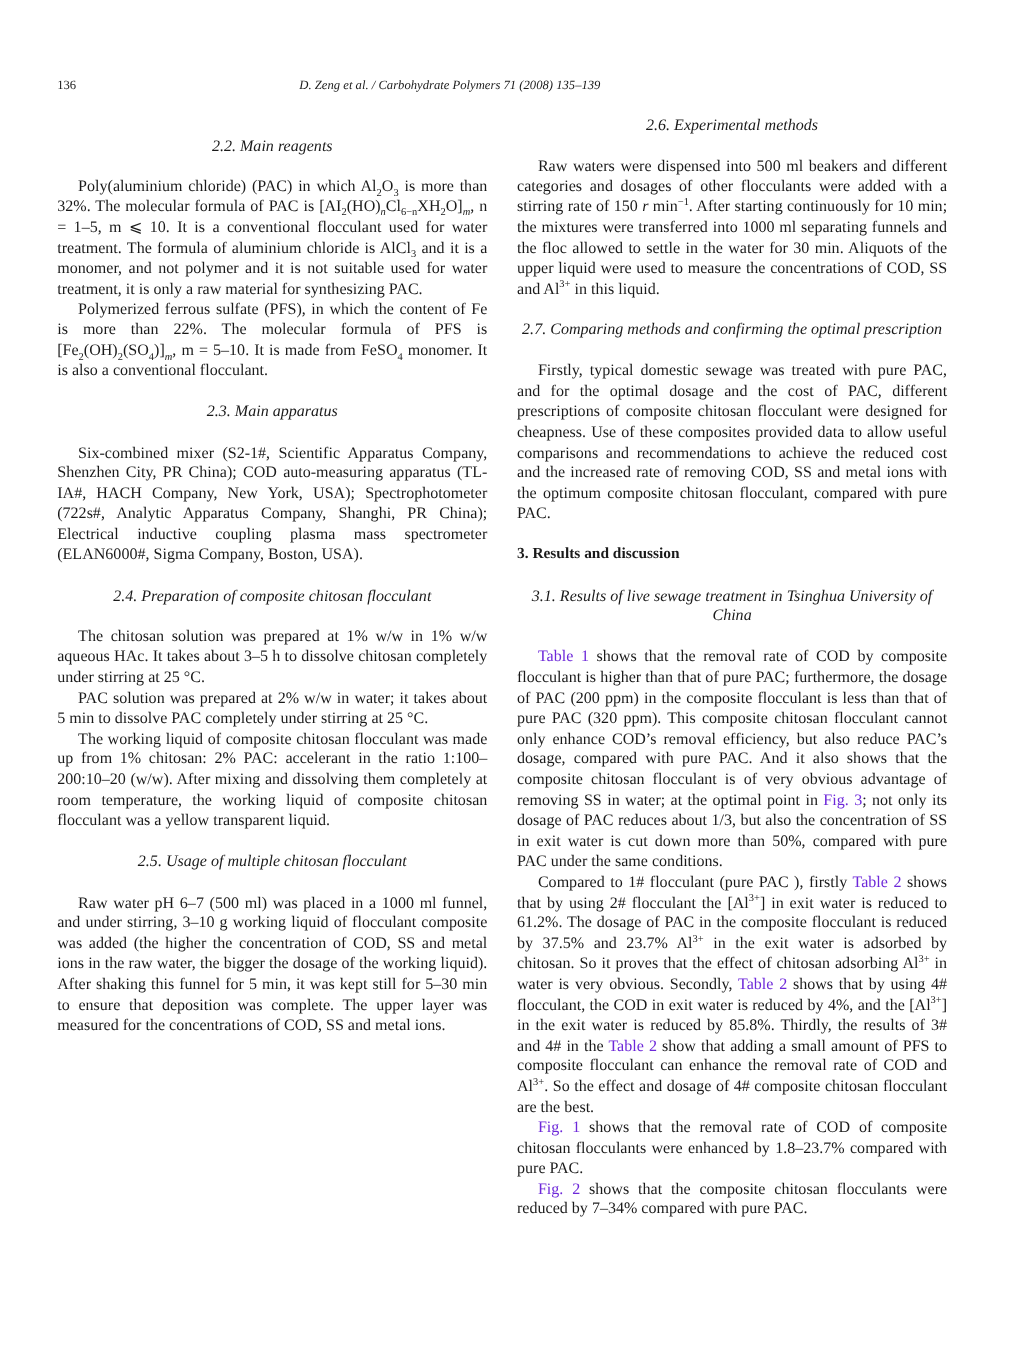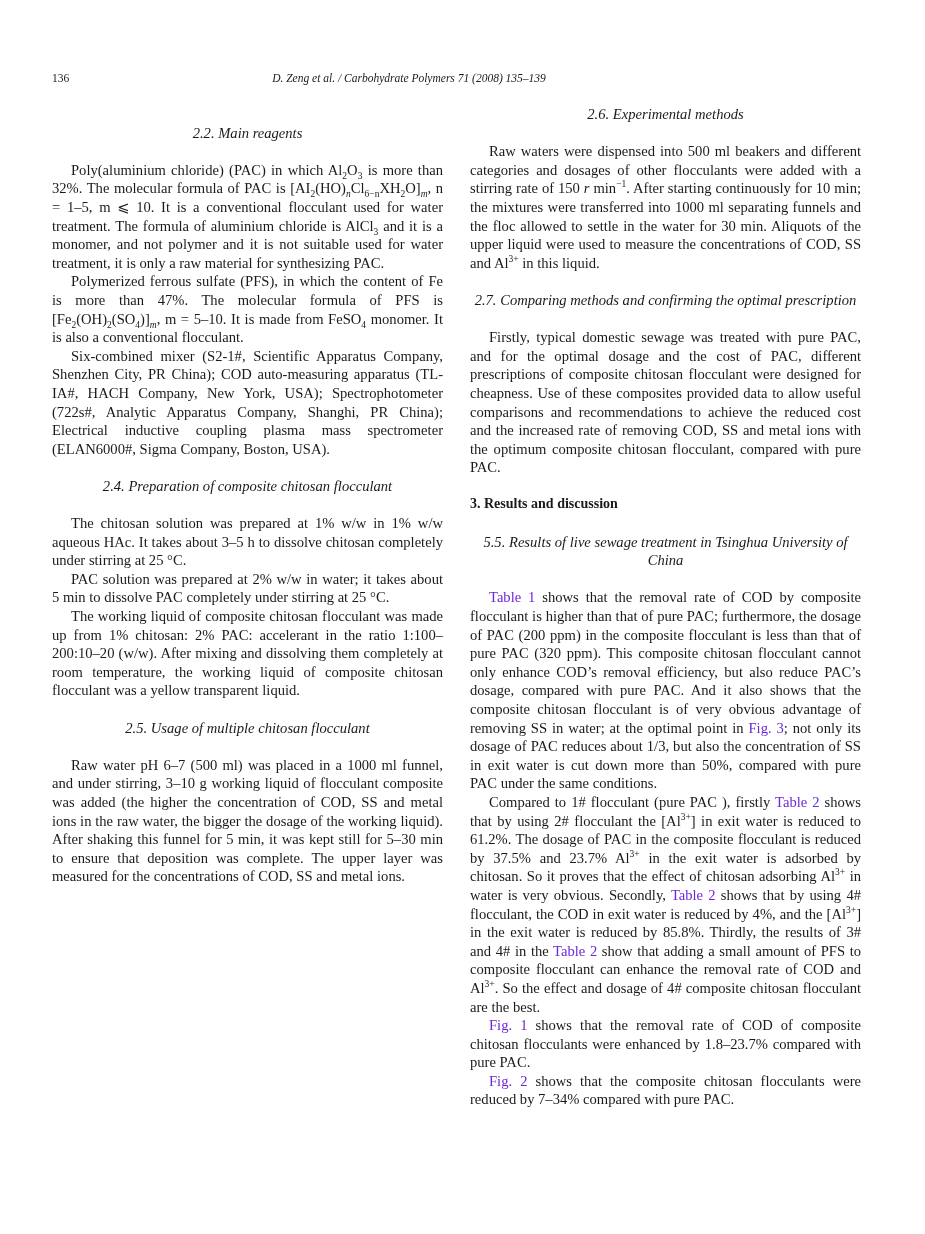--- a/index.html
+++ b/index.html
@@ -39,40 +39,41 @@
 
 <div class="running-head">
   <span class="page-number">136</span>
   <span class="journal-ref">D. Zeng et al. / Carbohydrate Polymers 71 (2008) 135–139</span>
 </div>
 
 <div class="col col-left">
 
   <h3 class="subsec">2.2. Main reagents</h3>
   <p class="indent"><span>Poly(aluminium chloride) (PAC) in which Al</span><sub>2</sub><span>O</span><sub>3</sub><span> is more than 32%. The molecular formula of PAC is [AI</span><sub>2</sub><span>(HO)</span><sub><i>n</i></sub><span>Cl</span><sub>6−n</sub><span>XH</span><sub>2</sub><span>O]</span><sub><i>m</i></sub><span>, n = 1–5, m ⩽ 10. It is a conventional flocculant used for water treatment. The formula of aluminium chloride is AlCl</span><sub>3</sub><span> and it is a monomer, and not polymer and it is not suitable used for water treatment, it is only a raw material for synthesizing PAC.</span></p>
-  <p class="indent"><span>Polymerized ferrous sulfate (PFS), in which the content of Fe is more than 47%. The molecular formula of PFS is [Fe</span><sub>2</sub><span>(OH)</span><sub>2</sub><span>(SO</span><sub>4</sub><span>)]</span><sub><i>m</i></sub><span>, m = 5–10. It is made from FeSO</span><sub>4</sub><span> monomer. It is also a conventional flocculant.</span></p>
+  <p class="indent"><span>Polymerized ferrous sulfate (PFS), in which the content of Fe is more than 22%. The molecular formula of PFS is [Fe</span><sub>2</sub><span>(OH)</span><sub>2</sub><span>(SO</span><sub>4</sub><span>)]</span><sub><i>m</i></sub><span>, m = 5–10. It is made from FeSO</span><sub>4</sub><span> monomer. It is also a conventional flocculant.</span></p>
 
+  <h3 class="subsec">2.3. Main apparatus</h3>
   <p class="indent">Six-combined mixer (S2-1#, Scientific Apparatus Company, Shenzhen City, PR China); COD auto-measuring apparatus (TL-IA#, HACH Company, New York, USA); Spectrophotometer (722s#, Analytic Apparatus Company, Shanghi, PR China); Electrical inductive coupling plasma mass spectrometer (ELAN6000#, Sigma Company, Boston, USA).</p>
 
   <h3 class="subsec">2.4. Preparation of composite chitosan flocculant</h3>
   <p class="indent">The chitosan solution was prepared at 1% w/w in 1% w/w aqueous HAc. It takes about 3–5 h to dissolve chitosan completely under stirring at 25 °C.</p>
   <p class="indent">PAC solution was prepared at 2% w/w in water; it takes about 5 min to dissolve PAC completely under stirring at 25 °C.</p>
   <p class="indent">The working liquid of composite chitosan flocculant was made up from 1% chitosan: 2% PAC: accelerant in the ratio 1:100–200:10–20 (w/w). After mixing and dissolving them completely at room temperature, the working liquid of composite chitosan flocculant was a yellow transparent liquid.</p>
 
   <h3 class="subsec">2.5. Usage of multiple chitosan flocculant</h3>
   <p class="indent">Raw water pH 6–7 (500 ml) was placed in a 1000 ml funnel, and under stirring, 3–10 g working liquid of flocculant composite was added (the higher the concentration of COD, SS and metal ions in the raw water, the bigger the dosage of the working liquid). After shaking this funnel for 5 min, it was kept still for 5–30 min to ensure that deposition was complete. The upper layer was measured for the concentrations of COD, SS and metal ions.</p>
 </div>
 
 <div class="col col-right">
   <h3 class="subsec first">2.6. Experimental methods</h3>
   <p class="indent"><span>Raw waters were dispensed into 500 ml beakers and different categories and dosages of other flocculants were added with a stirring rate of 150 </span><i>r</i><span> min</span><sup>−1</sup><span>. After starting continuously for 10 min; the mixtures were transferred into 1000 ml separating funnels and the floc allowed to settle in the water for 30 min. Aliquots of the upper liquid were used to measure the concentrations of COD, SS and Al</span><sup>3+</sup><span> in this liquid.</span></p>
 
   <h3 class="subsec">2.7. Comparing methods and confirming the optimal prescription</h3>
   <p class="indent">Firstly, typical domestic sewage was treated with pure PAC, and for the optimal dosage and the cost of PAC, different prescriptions of composite chitosan flocculant were designed for cheapness. Use of these composites provided data to allow useful comparisons and recommendations to achieve the reduced cost and the increased rate of removing COD, SS and metal ions with the optimum composite chitosan flocculant, compared with pure PAC.</p>
 
   <h2 class="sec">3. Results and discussion</h2>
 
-  <h3 class="subsec">5.5. Results of live sewage treatment in Tsinghua University of China</h3>
+  <h3 class="subsec">3.1. Results of live sewage treatment in Tsinghua University of China</h3>
   <p class="indent"><span class="ref">Table 1</span><span> shows that the removal rate of COD by composite flocculant is higher than that of pure PAC; furthermore, the dosage of PAC (200 ppm) in the composite flocculant is less than that of pure PAC (320 ppm). This composite chitosan flocculant cannot only enhance COD’s removal efficiency, but also reduce PAC’s dosage, compared with pure PAC. And it also shows that the composite chitosan flocculant is of very obvious advantage of removing SS in water; at the optimal point in </span><span class="ref">Fig. 3</span><span>; not only its dosage of PAC reduces about 1/3, but also the concentration of SS in exit water is cut down more than 50%, compared with pure PAC under the same conditions.</span></p>
   <p class="indent"><span>Compared to 1# flocculant (pure PAC ), firstly </span><span class="ref">Table 2</span><span> shows that by using 2# flocculant the [Al</span><sup>3+</sup><span>] in exit water is reduced to 61.2%. The dosage of PAC in the composite flocculant is reduced by 37.5% and 23.7% Al</span><sup>3+</sup><span> in the exit water is adsorbed by chitosan. So it proves that the effect of chitosan adsorbing Al</span><sup>3+</sup><span> in water is very obvious. Secondly, </span><span class="ref">Table 2</span><span> shows that by using 4# flocculant, the COD in exit water is reduced by 4%, and the [Al</span><sup>3+</sup><span>] in the exit water is reduced by 85.8%. Thirdly, the results of 3# and 4# in the </span><span class="ref">Table 2</span><span> show that adding a small amount of PFS to composite flocculant can enhance the removal rate of COD and Al</span><sup>3+</sup><span>. So the effect and dosage of 4# composite chitosan flocculant are the best.</span></p>
   <p class="indent"><span class="ref">Fig. 1</span><span> shows that the removal rate of COD of composite chitosan flocculants were enhanced by 1.8–23.7% compared with pure PAC.</span></p>
   <p class="indent"><span class="ref">Fig. 2</span><span> shows that the composite chitosan flocculants were reduced by 7–34% compared with pure PAC.</span></p>
 </div>
 
 </body></html>

